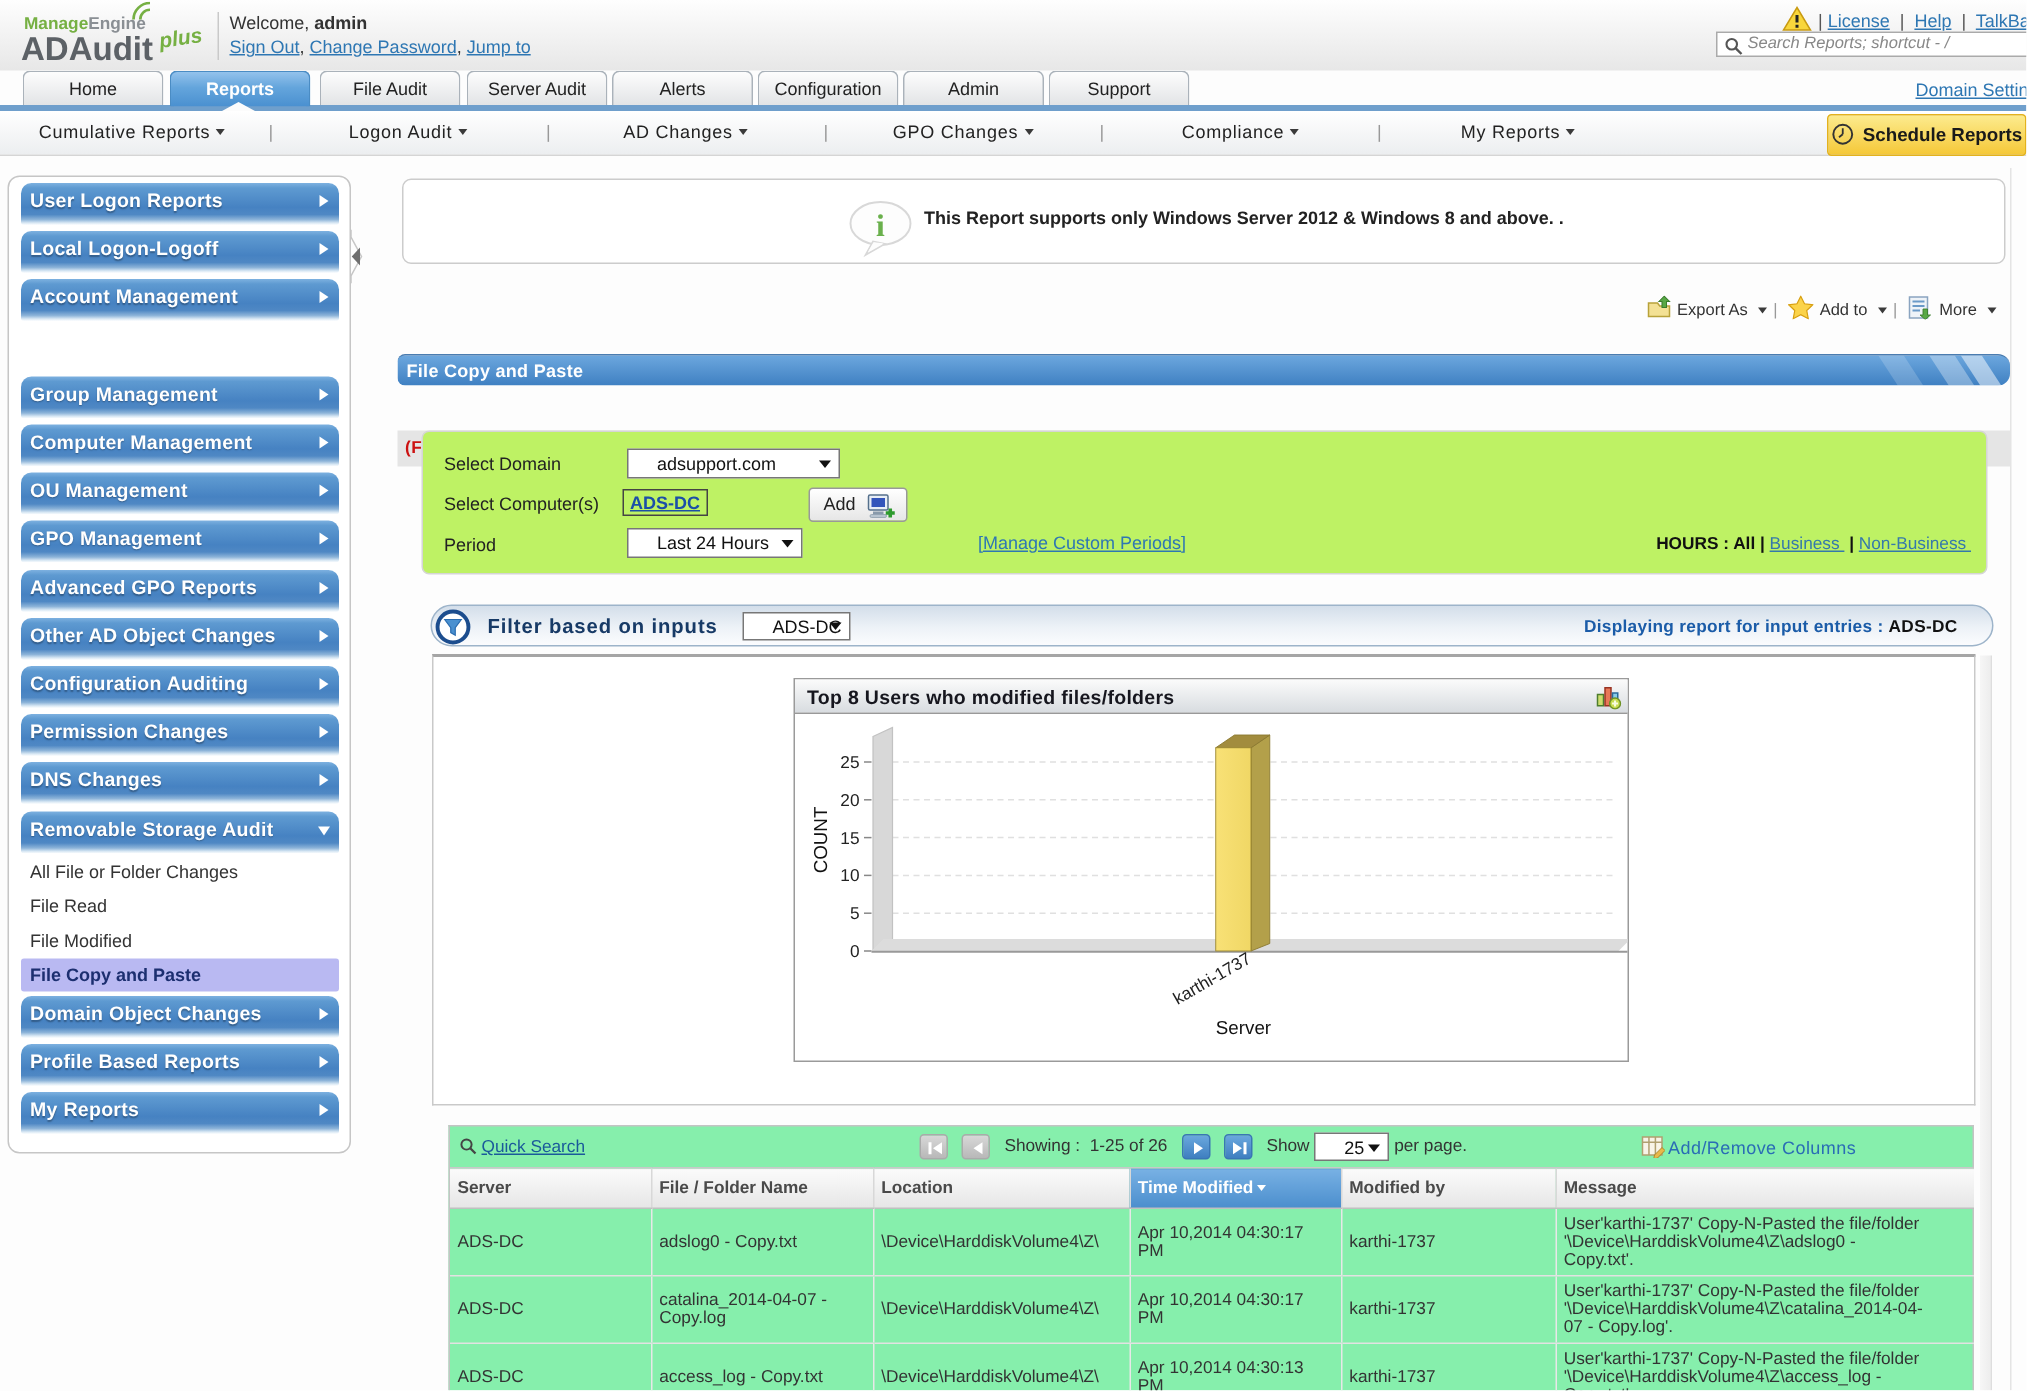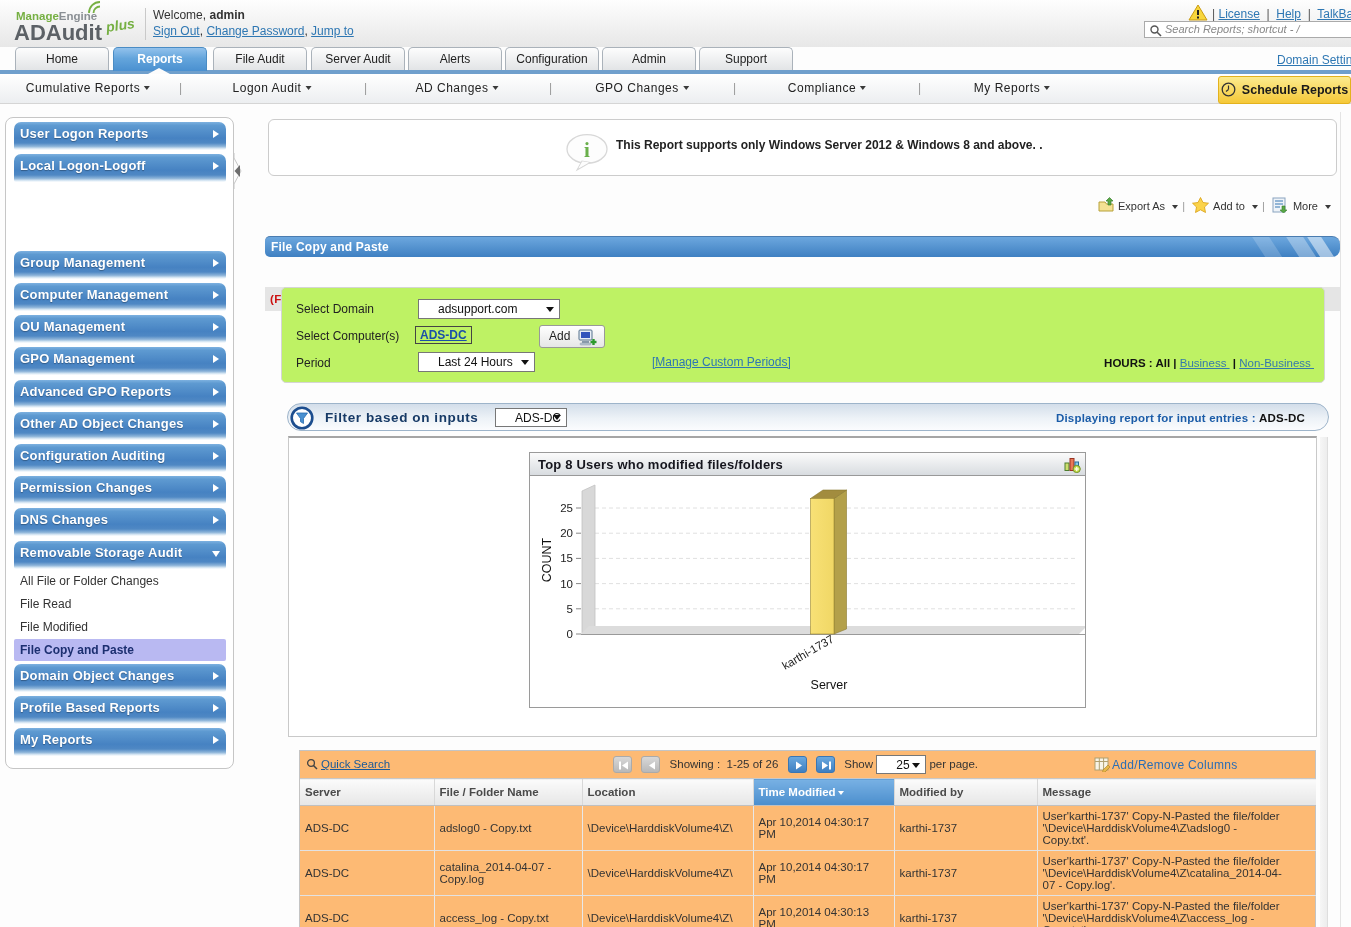--- a/index.html
+++ b/index.html
@@ -63,21 +63,21 @@
 #filterbar { position:absolute; left:287px; top:403px; width:1042px; height:28px; border:1px solid #9db4ca; border-radius:14px; background:linear-gradient(#d3deea,#edf2f7 55%,#fbfcfe); }
 #filterbar .ficon { position:absolute; left:2px; top:2px; }
 #filterbar .ftxt { position:absolute; left:37px; top:6px; font-size:13.5px; font-weight:bold; color:#173a66; letter-spacing:0.6px; }
 #filterbar .fright { position:absolute; right:23px; top:8px; font-size:11.5px; font-weight:bold; color:#1b5ca8; letter-spacing:0.2px; }
 #filterbar .fright b { color:#111; }
 
 #chartbox { position:absolute; left:288px; top:436px; width:1029px; height:301px; background:#fff; border:1px solid #c9c9c9; border-top:2px solid #a5a5a5; }
 #chartpanel { position:absolute; left:240px; top:14px; width:557px; height:256px; border:1px solid #9a9a9a; background:#fff; }
 #chartpanel .phdr { position:absolute; left:0; top:0; width:100%; height:23px; background:linear-gradient(#fbfbfb,#d8dce0); border-bottom:1px solid #999; font-size:13px; font-weight:bold; color:#16161e; line-height:23px; padding-left:8px; letter-spacing:0.2px; }
 
-#tablebox { position:absolute; left:299px; top:750px; width:1017px; height:177px; background:#fdba74; border:1px solid #c4c4c4; border-bottom:none; }
+#tablebox { position:absolute; left:299px; top:750px; width:1017px; height:177px; background:#86efac; border:1px solid #c4c4c4; border-bottom:none; }
 #pagerow { position:absolute; left:0; top:0; width:100%; height:27px; font-size:11.5px; color:#333; }
 #qsearch { position:absolute; left:6px; top:7px; }
 #pagerc { position:absolute; left:310px; top:4px; white-space:nowrap; }
 .pgbtn { display:inline-block; width:19px; height:17px; border-radius:3px; vertical-align:middle; position:relative; margin:0 3px; }
 .pgbtn.gray { background:linear-gradient(#d8d8d8,#b8b8b8); border:1px solid #aaa; }
 .pgbtn.blue { background:linear-gradient(#6aa8de,#3f7fc0); border:1px solid #3a76b4; }
 #addrem { position:absolute; left:794px; top:6px; font-size:12px; letter-spacing:0.3px; }
 table#rt { position:absolute; left:0; top:27px; width:1016px; border-collapse:collapse; table-layout:fixed; font-size:11.5px; color:#333; }
 #rt th { background:linear-gradient(#fbfbfb,#e6e6e6); border-top:1px solid #c8c8c8; border-bottom:1px solid #c0c0c0; border-left:1px solid #d8d8d8; font-weight:bold; color:#4a4a4a; text-align:left; padding:6px 5px; height:27px; }
 #rt th.tm { background:linear-gradient(#78b1e4,#4b8ecd); color:#fff; }
@@ -141,20 +141,21 @@
   </div>
   <div id="schedbtn"><svg style="vertical-align:-3px;margin-right:6px" width="15" height="15" viewBox="0 0 15 15">
         <circle cx="7.5" cy="7.5" r="6.3" fill="none" stroke="#333" stroke-width="1.3"></circle>
         <line x1="7.5" y1="7.5" x2="7.5" y2="3.5" stroke="#333" stroke-width="1.2"></line>
         <line x1="7.5" y1="7.5" x2="5" y2="9.5" stroke="#333" stroke-width="1.2"></line>
       </svg>Schedule Reports</div>
 
   <div id="sidebar">
     <div class="sbtn" style="top:4.0px">User Logon Reports<span class="arr"></span></div>
     <div class="sbtn" style="top:36.2px">Local Logon-Logoff<span class="arr"></span></div>
+    <div class="sbtn" style="top:68.4px">Account Management<span class="arr"></span></div>
     <div class="sbtn" style="top:132.8px">Group Management<span class="arr"></span></div>
     <div class="sbtn" style="top:165.0px">Computer Management<span class="arr"></span></div>
     <div class="sbtn" style="top:197.2px">OU Management<span class="arr"></span></div>
     <div class="sbtn" style="top:229.4px">GPO Management<span class="arr"></span></div>
     <div class="sbtn" style="top:261.6px">Advanced GPO Reports<span class="arr"></span></div>
     <div class="sbtn" style="top:293.8px">Other AD Object Changes<span class="arr"></span></div>
     <div class="sbtn" style="top:326.0px">Configuration Auditing<span class="arr"></span></div>
     <div class="sbtn" style="top:358.2px">Permission Changes<span class="arr"></span></div>
     <div class="sbtn" style="top:390.4px">DNS Changes<span class="arr"></span></div>
     <div class="sbtn" style="top:422.6px">Removable Storage Audit<span class="arrd"></span></div>

